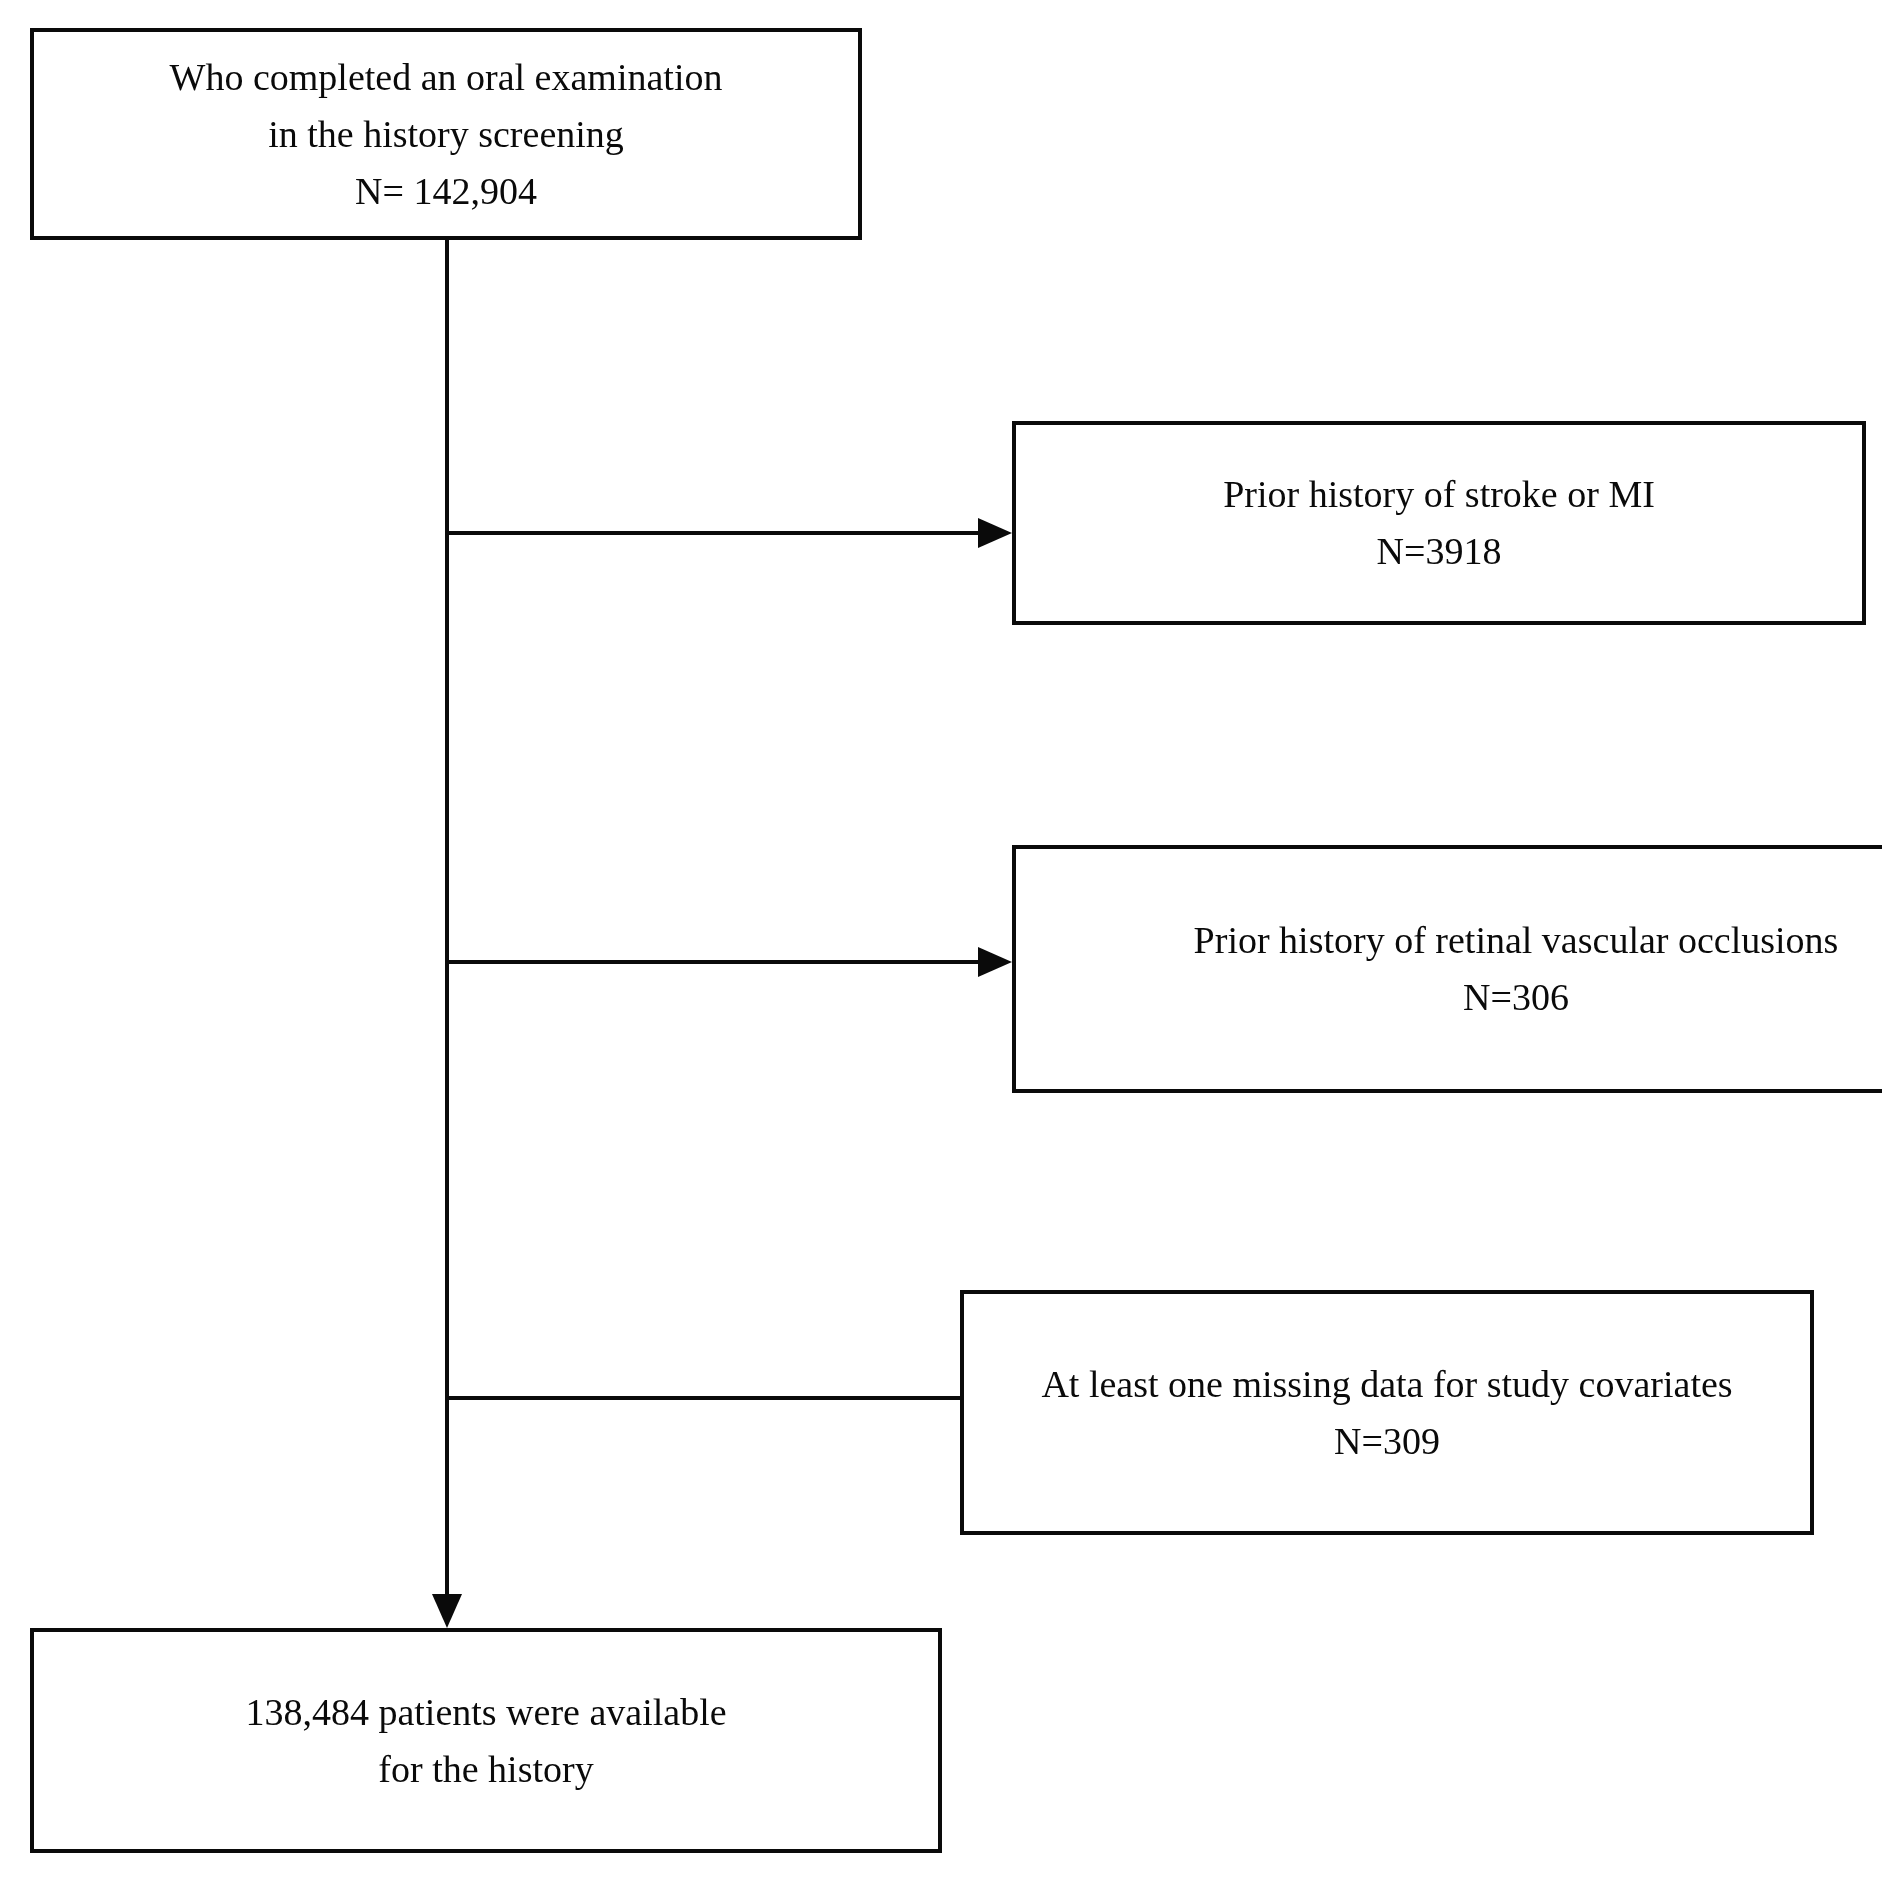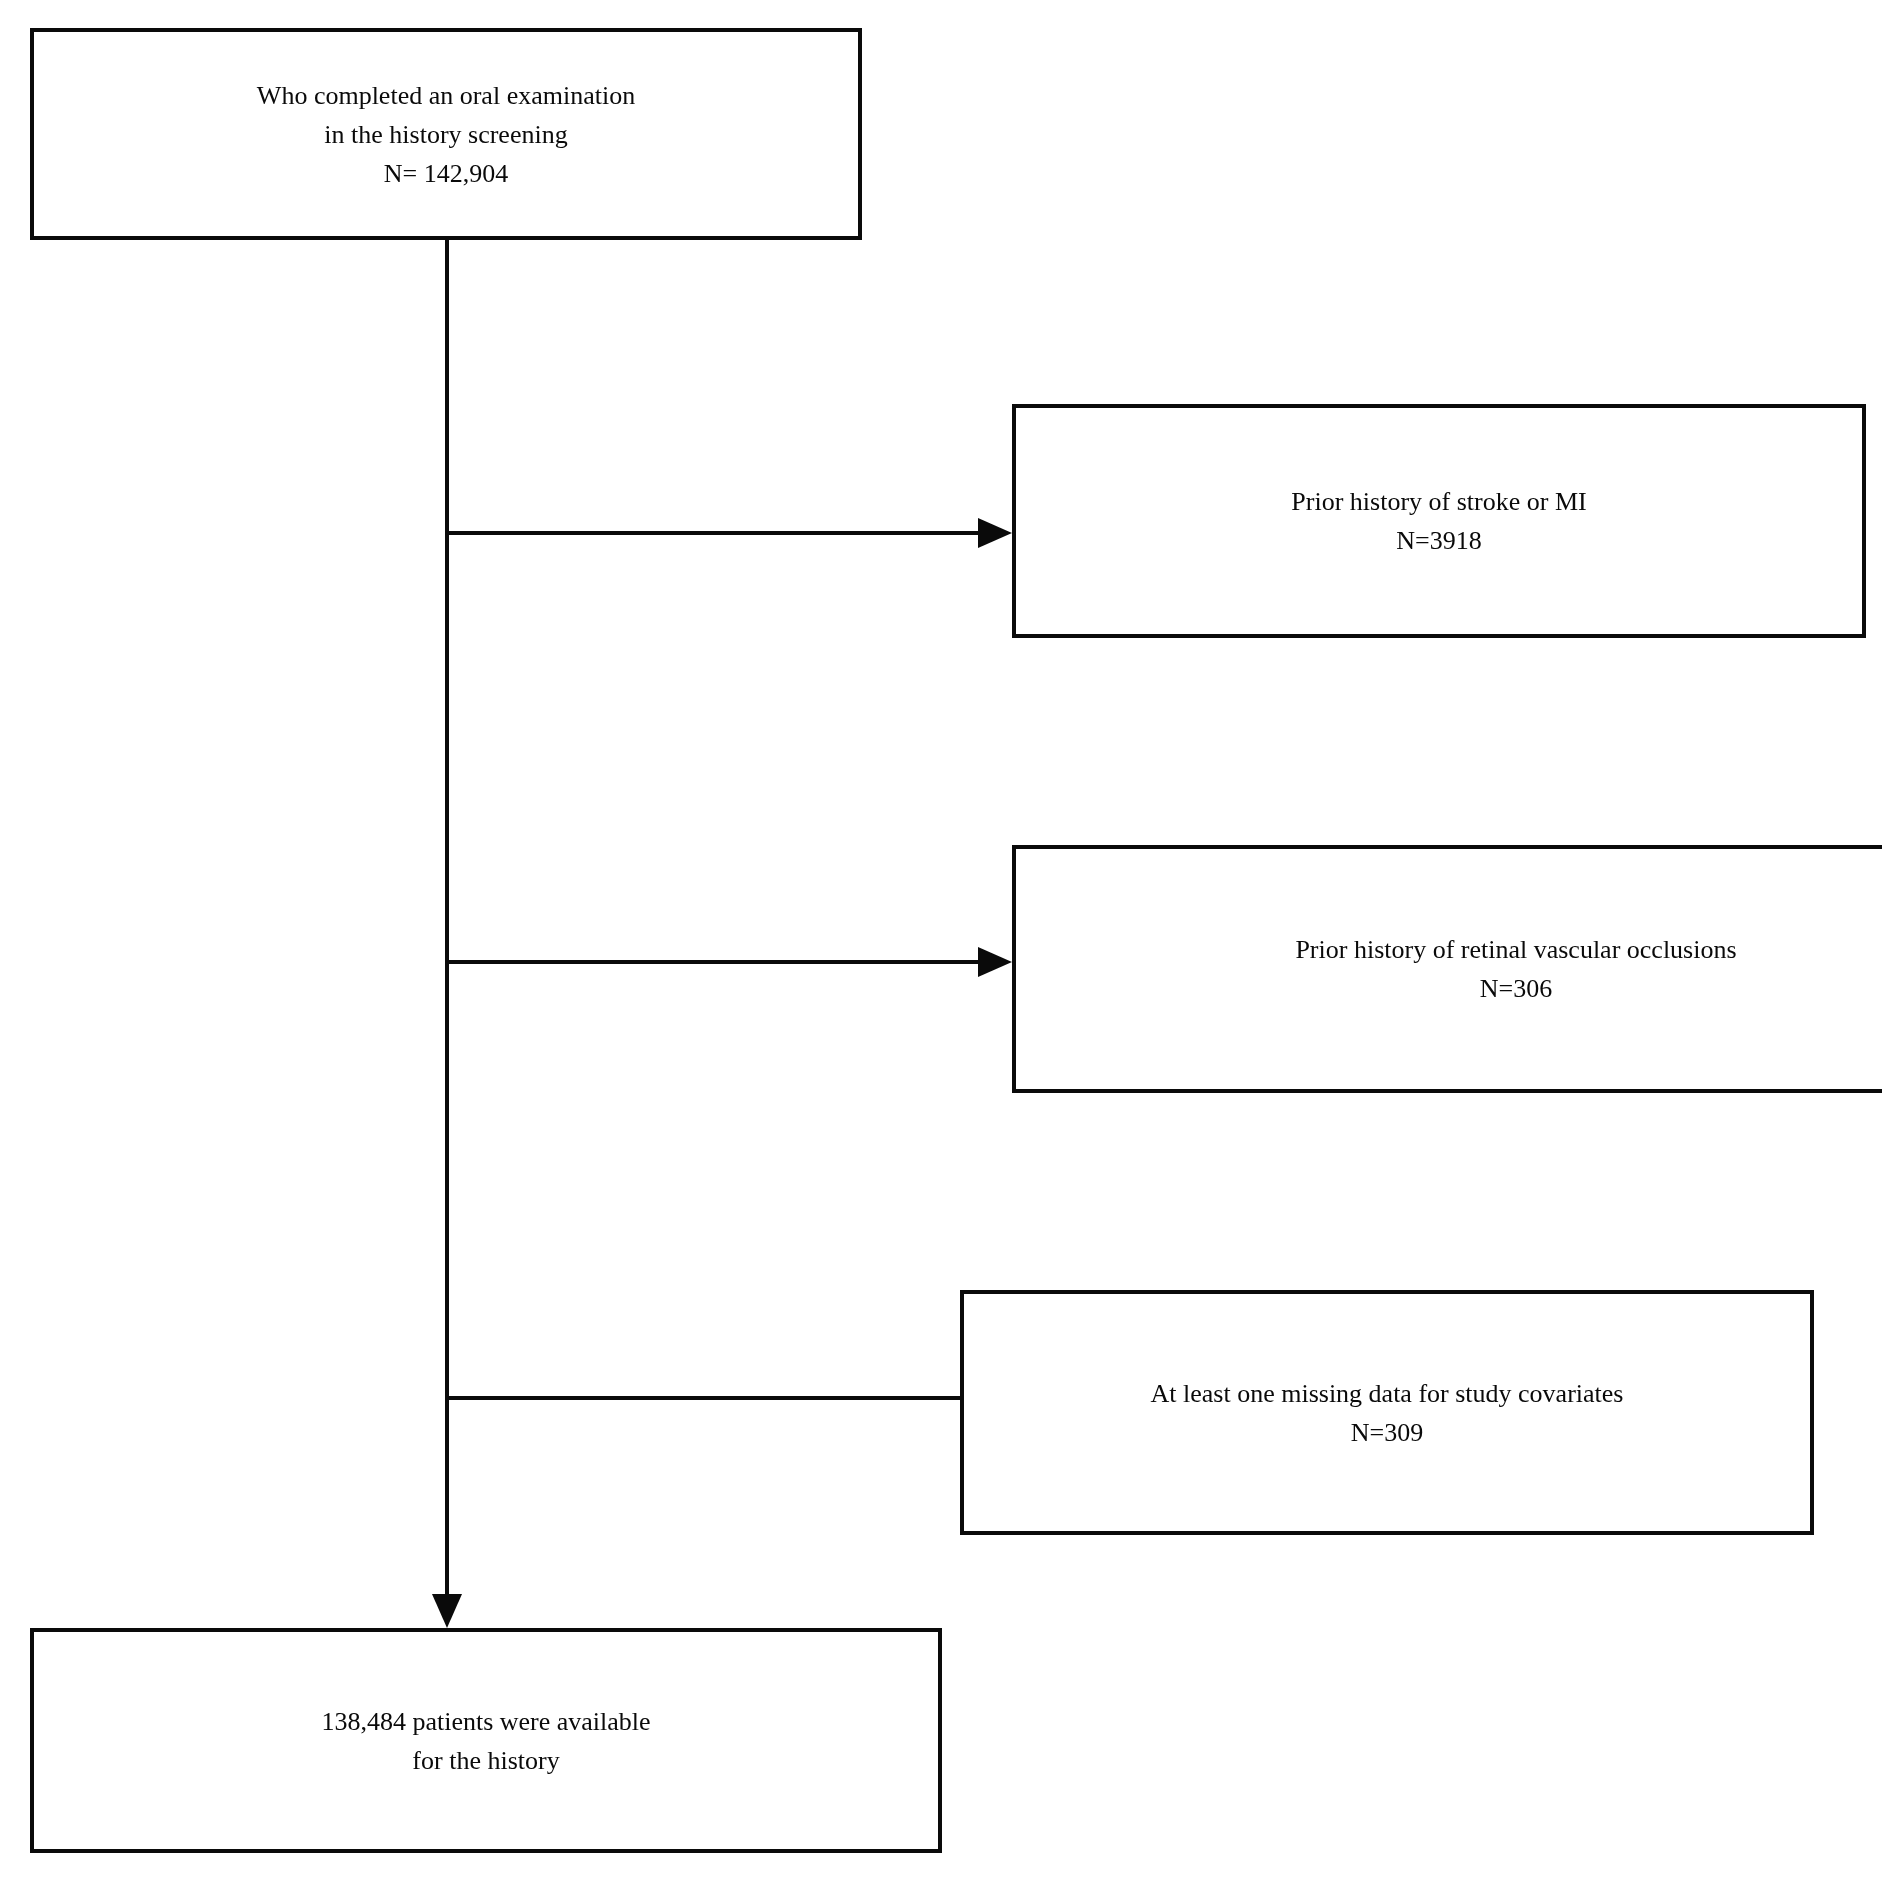--- a/index.html
+++ b/index.html
@@ -20,28 +20,28 @@
     border: 4px solid #0a0a0a;
     background: #ffffff;
     box-sizing: border-box;
     display: flex;
     flex-direction: column;
     justify-content: center;
     align-items: center;
     text-align: center;
   }
   .node .tline {
-    font-size: 26px;
+    font-size: 38px;
     line-height: 1.5;
     white-space: nowrap;
   }
   
   #box-top    { left: 30px;   top: 28px;   width: 832px; height: 212px; }
   
-  #box-ex1    { left: 1012px; top: 404px;  width: 854px; height: 234px; }
+  #box-ex1    { left: 1012px; top: 421px;  width: 854px; height: 204px; }
   #box-ex2    { left: 1012px; top: 845px;  width: 1008px; height: 248px; }
   #box-ex3    { left: 960px; top: 1290px; width: 854px; height: 245px; }
   
   #box-bottom { left: 30px;   top: 1628px; width: 912px; height: 225px; }
 
   .vline, .hline {
     position: absolute;
     background: #0a0a0a;
   }
   #spine { left: 445px; top: 238px; width: 4px; height: 1360px; }

